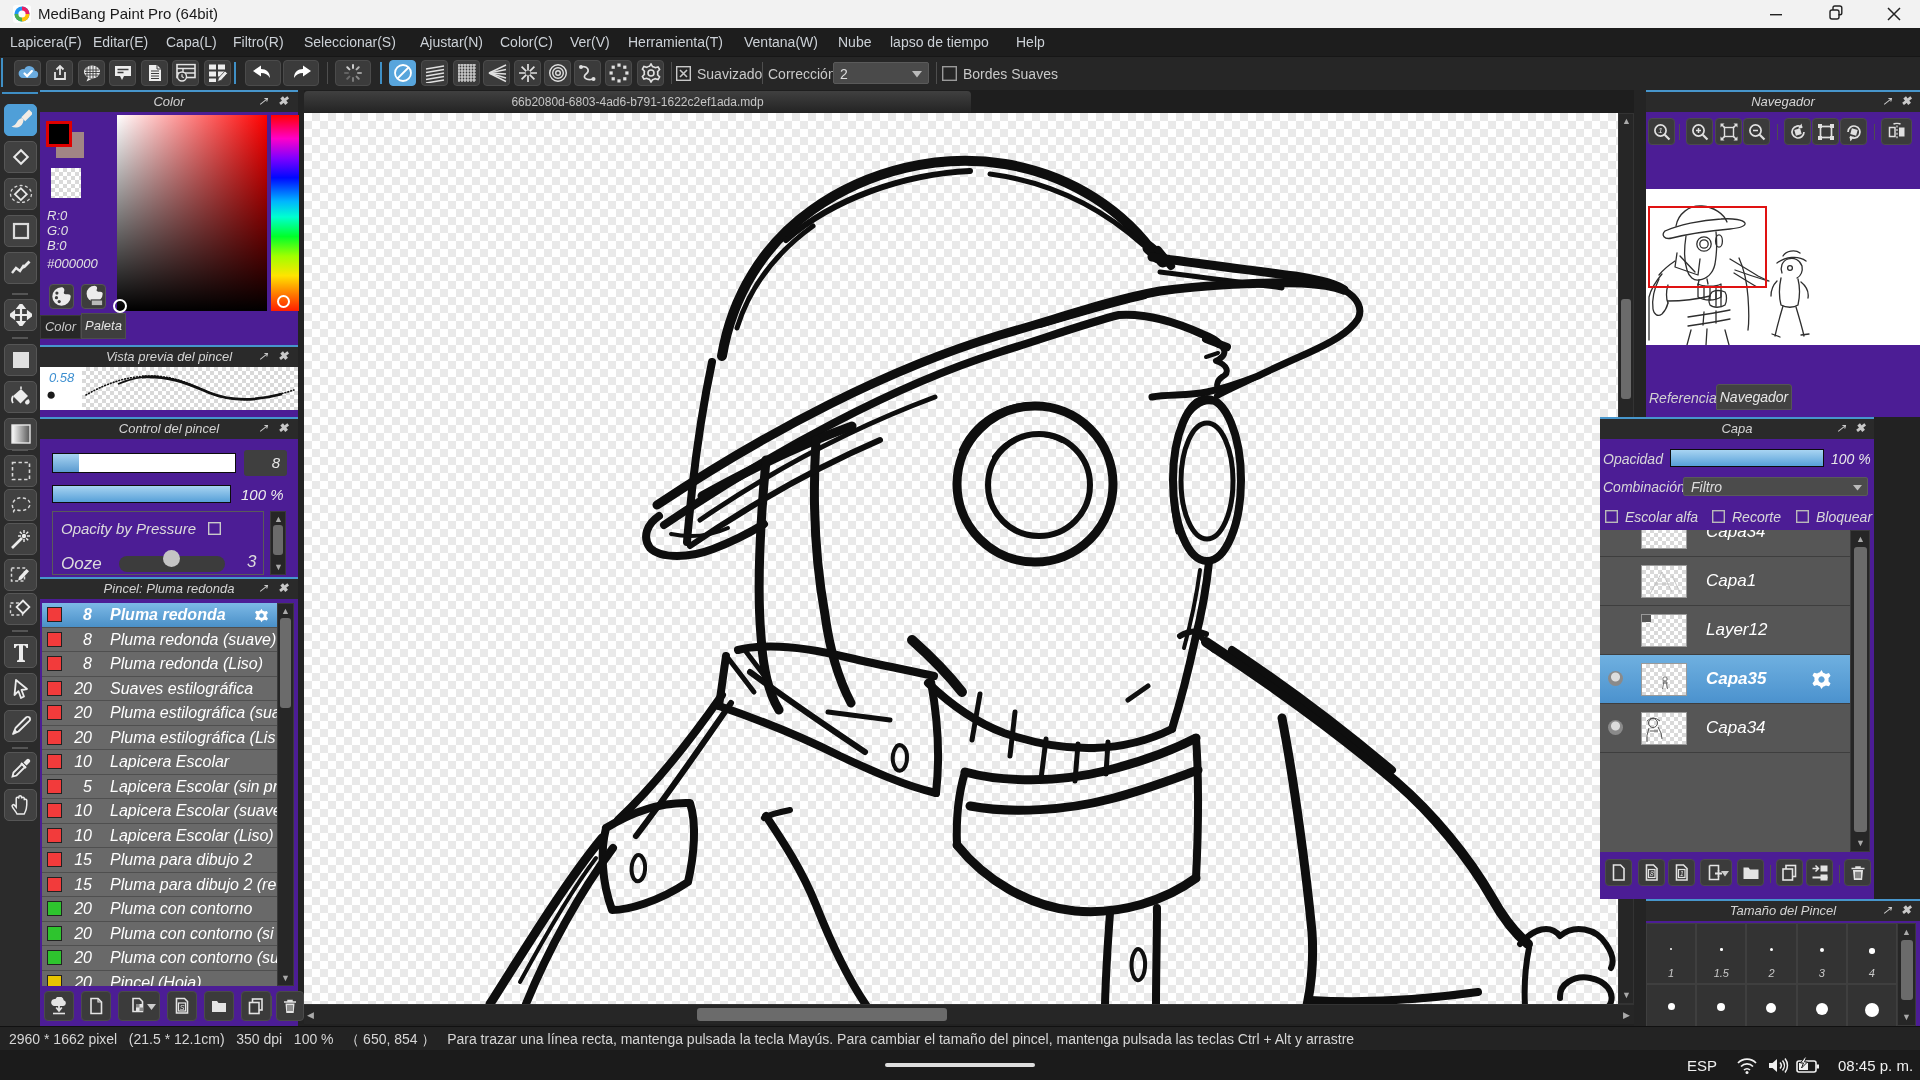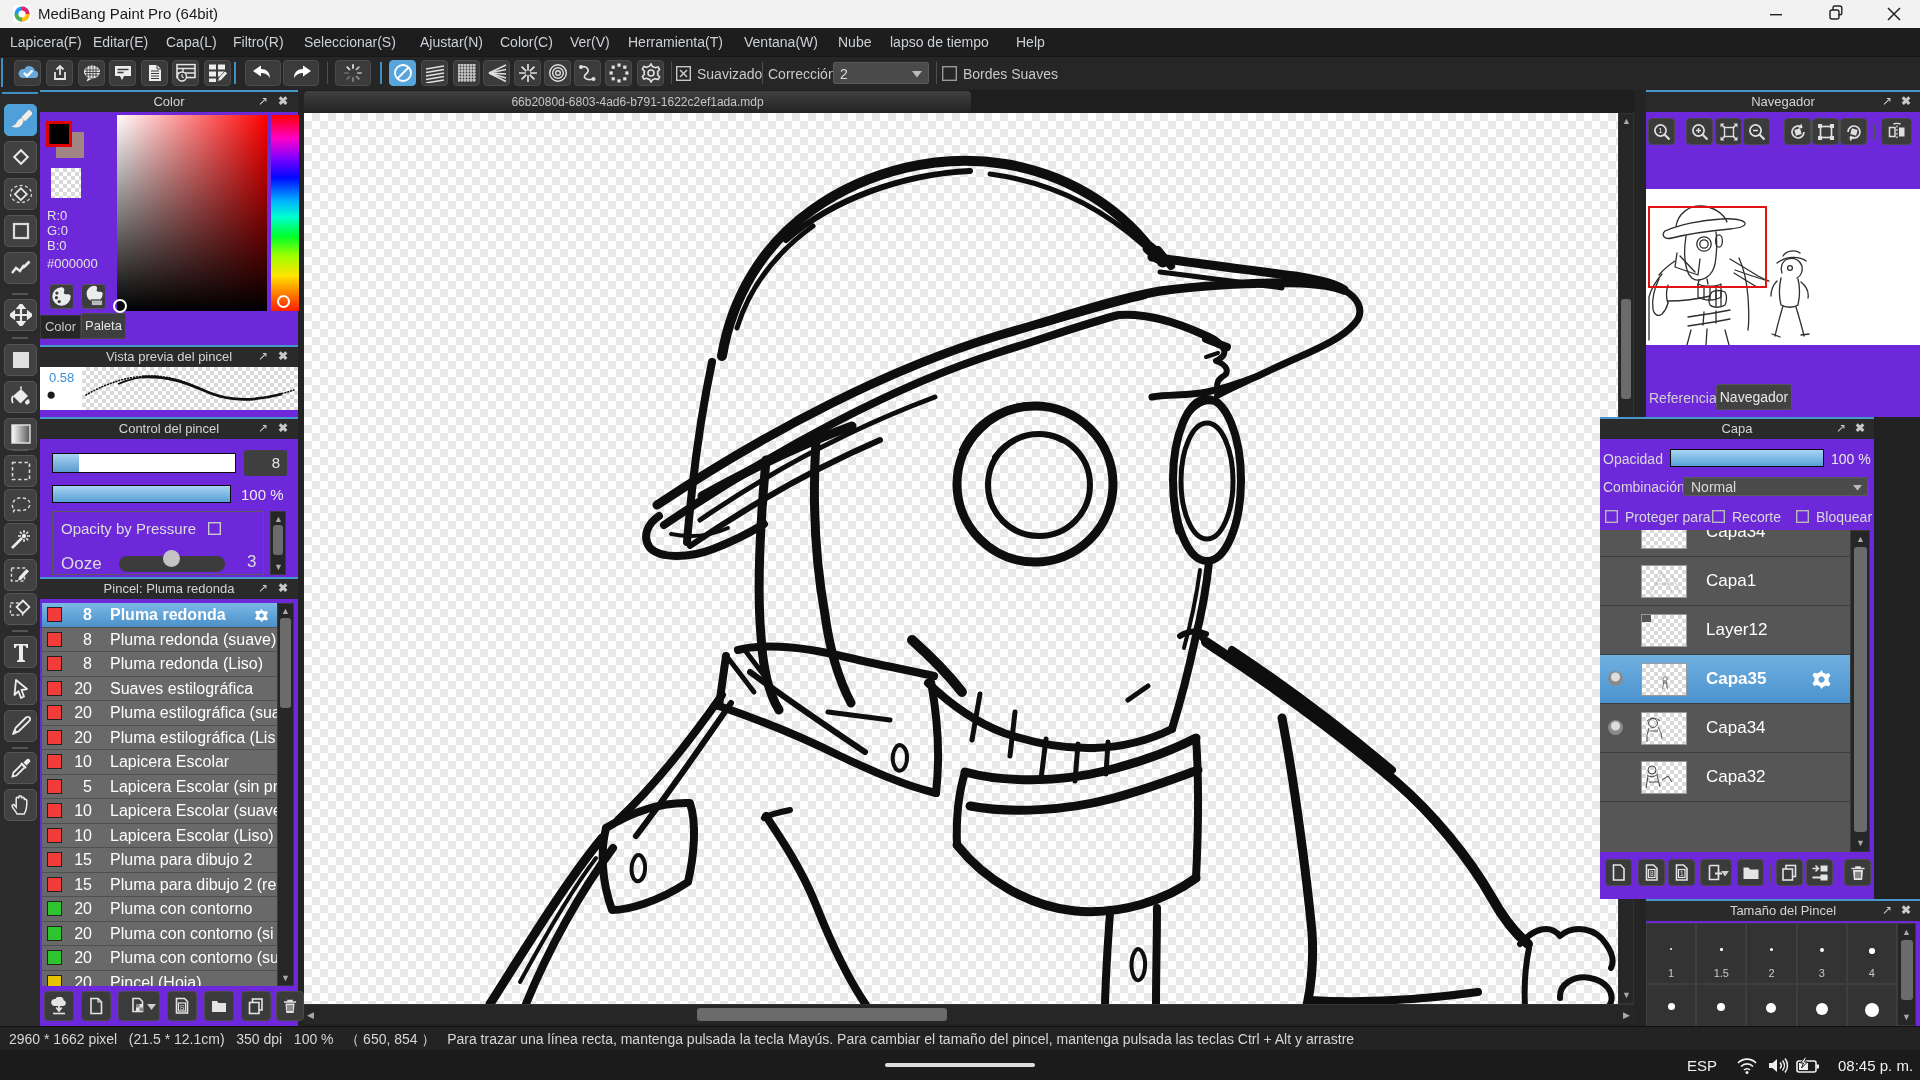--- a/index.html
+++ b/index.html
@@ -20,21 +20,21 @@
 
 #toolbar { left:0; top:57px; width:1920px; height:33px; background:#262626; }
 .tbtn { position:absolute; top:3px; width:27px; height:26px; background:#3b3b3b;
   border:1px solid #4b4b4b; border-radius:4px; }
 .tbtn.sel { background:#58a5dc; border-color:#58a5dc; }
 .tbtn svg { position:absolute; left:50%; top:50%; transform:translate(-50%,-50%); }
 .tsep { position:absolute; top:5px; width:1px; height:22px; background:#4e4e4e; }
 .tlbl { position:absolute; top:9px; font-size:14px; color:#c9c9c9; }
 
 
-.panel { position:absolute; background:#6d28d9; }
+.panel { position:absolute; background:#4c1d95;font-style:italic; }
 .ptitle { position:absolute; left:0; right:0; top:0; height:22px; background:#2a2a2a;
   border-top:2px solid #4796cc; color:#d4d4d4; font-size:13px; text-align:center; line-height:20px; }
 .pico { position:absolute; top:4px; color:#c9c9c9; font-size:12px; }
 
 
 #lefttools { left:0; top:90px; width:40px; height:936px; background:#2b2b2b; }
 .ltool { position:absolute; left:4px; width:33px; height:32px; background:#414141;
   border:1px solid #565656; border-radius:5px; }
 .ltool.sel { background:#4f9fd8; border-color:#4f9fd8; }
 .ltool svg { position:absolute; left:50%; top:50%; transform:translate(-50%,-50%); }
@@ -884,29 +884,29 @@
 
     <div class="panel" style="left:1600px;top:417px;width:274px;height:482px">
       <div class="ptitle">Capa</div>
       <div class="pico" style="right:28px">↗</div>
         <div class="pico" style="right:9px;font-weight:bold">✖</div>
       <span class="abs" style="left:3px;top:34px;font-size:14px;color:#d8d8d8">Opacidad</span>
       <div class="abs" style="left:70px;top:32px;width:154px;height:18px;background:linear-gradient(to bottom,#a8d4f2,#57a0d8);border:1px solid #0c0c0c"></div>
       <span class="abs" style="left:231px;top:34px;font-size:14px;color:#e8e8e8">100 %</span>
       <span class="abs" style="left:3px;top:62px;font-size:14px;color:#d8d8d8">Combinación</span>
       <div class="abs" style="left:83px;top:60px;width:185px;height:19px;background:#4b4b4b;border:1px solid #5a5a5a;border-radius:2px">
-        <span style="position:absolute;left:7px;top:1px;font-size:14px;color:#dcdcdc">Normal</span>
+        <span style="position:absolute;left:7px;top:1px;font-size:14px;color:#dcdcdc">Filtro</span>
         <svg style="position:absolute;right:5px;top:7px" width="9" height="6">
             <path d="M0 0 h9 l-4.5 5.5 Z" fill="#bbb"></path>
           </svg>
       </div>
       <svg class="abs" style="left:5px;top:93px" width="13" height="13">
           <rect x="0.7" y="0.7" width="11.6" height="11.6" fill="none" stroke="#b9b9b9" stroke-width="1.4"></rect>
         </svg>
-      <span class="abs" style="left:25px;top:92px;font-size:14px;color:#d8d8d8">Proteger para</span>
+      <span class="abs" style="left:25px;top:92px;font-size:14px;color:#d8d8d8">Escolar alfa</span>
       <svg class="abs" style="left:112px;top:93px" width="13" height="13">
           <rect x="0.7" y="0.7" width="11.6" height="11.6" fill="none" stroke="#b9b9b9" stroke-width="1.4"></rect>
         </svg>
       <span class="abs" style="left:132px;top:92px;font-size:14px;color:#d8d8d8">Recorte</span>
       <svg class="abs" style="left:196px;top:93px" width="13" height="13">
           <rect x="0.7" y="0.7" width="11.6" height="11.6" fill="none" stroke="#b9b9b9" stroke-width="1.4"></rect>
         </svg>
       <span class="abs" style="left:216px;top:92px;font-size:14px;color:#d8d8d8">Bloquear</span>
       <div id="layerlist" class="abs" style="left:0;top:113px;width:250px;height:322px;overflow:hidden;background:#565656">
           <div style="position:relative;height:27px;overflow:hidden;border-bottom:1px solid #3e3e3e">
@@ -944,29 +944,20 @@
           </div>
           <div style="position:relative;height:49px;border-bottom:1px solid #3e3e3e">
             <div style="position:absolute;left:8px;top:16px;width:15px;height:15px;border-radius:50%;background:radial-gradient(circle at 50% 40%,#ddd 0 4px,#8a8a8a 5px)"></div>
             <div style="position:absolute;left:41px;top:8px;width:46px;height:33px;background-color:#fff;background-image:linear-gradient(45deg,#d9d9d9 25%,transparent 25%,transparent 75%,#d9d9d9 75%),linear-gradient(45deg,#d9d9d9 25%,transparent 25%,transparent 75%,#d9d9d9 75%);background-position:0 0,4px 4px;background-size:8px 8px;border:1px solid #9a9a9a"><svg width="46" height="33">
                 <g stroke="#444" stroke-width="0.9" fill="none">
                   <circle cx="11" cy="10" r="4.5"></circle>
                   <path d="M5 8 q6-6 13 0 M7 15 q-3 8-2 14 M16 14 q4 6 4 12 M8 18 h8"></path>
                 </g>
               </svg></div>
             <span style="position:absolute;left:106px;top:14px;font-size:17px;color:#fff;">Capa34</span>
-          </div>
-          <div style="position:relative;height:49px;border-bottom:1px solid #3e3e3e">
-            <div style="position:absolute;left:41px;top:8px;width:46px;height:33px;background-color:#fff;background-image:linear-gradient(45deg,#d9d9d9 25%,transparent 25%,transparent 75%,#d9d9d9 75%),linear-gradient(45deg,#d9d9d9 25%,transparent 25%,transparent 75%,#d9d9d9 75%);background-position:0 0,4px 4px;background-size:8px 8px;border:1px solid #9a9a9a"><svg width="46" height="33">
-                <g stroke="#333" stroke-width="0.9" fill="none">
-                  <circle cx="10" cy="8" r="4"></circle>
-                  <path d="M5 13 q5 4 11-1 M6 14 l-2 12 M15 13 l3 12 M7 20 h9 M20 18 l6-4 4 6"></path>
-                </g>
-              </svg></div>
-            <span style="position:absolute;left:106px;top:14px;font-size:17px;color:#fff;">Capa32</span>
           </div>
         </div>
       <div class="sbtrack" style="left:250px;top:113px;width:20px;height:322px">
         <div class="arr" style="left:5px;top:3px">▲</div>
         <div class="sbthumb" style="left:3px;top:16px;width:13px;height:285px"></div>
         <div class="arr" style="left:5px;bottom:3px">▼</div>
       </div>
       <div id="layerbtns" class="abs" style="left:0;top:440px;width:274px;height:36px">
           <div style="position:absolute;left:5px;top:2px;width:27px;height:27px;background:#3b3b3b;border:1px solid #4b4b4b;border-radius:4px">
             <svg style="position:absolute;left:50%;top:50%;transform:translate(-50%,-50%)" width="19" height="19" viewBox="0 0 19 19">

